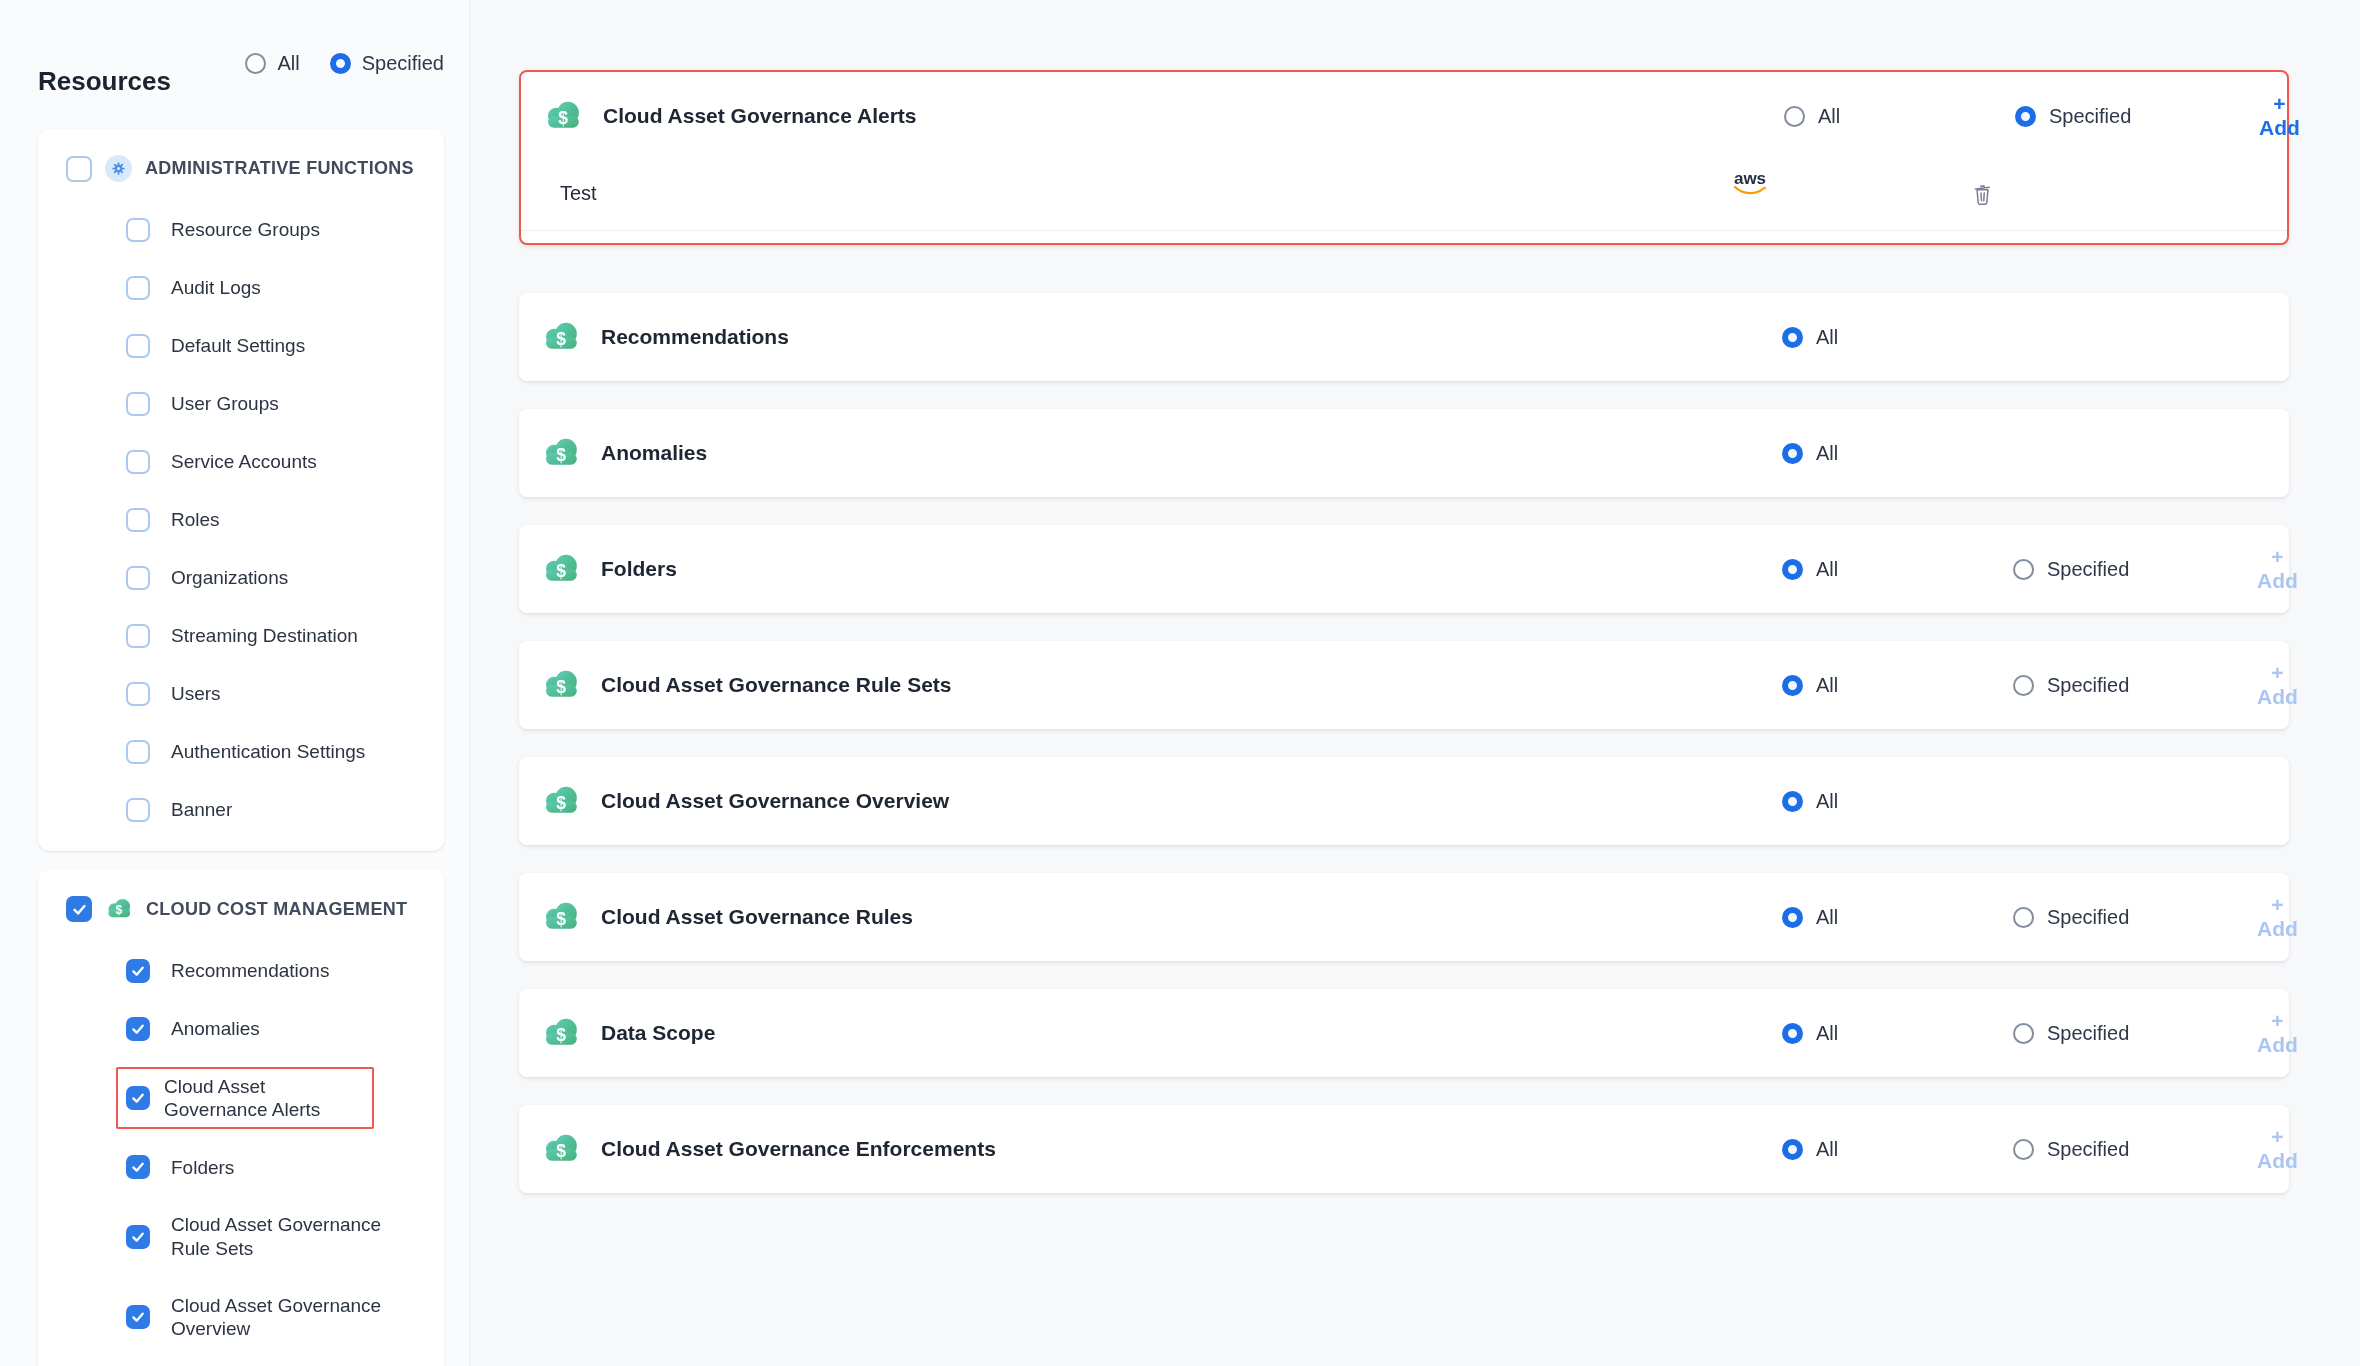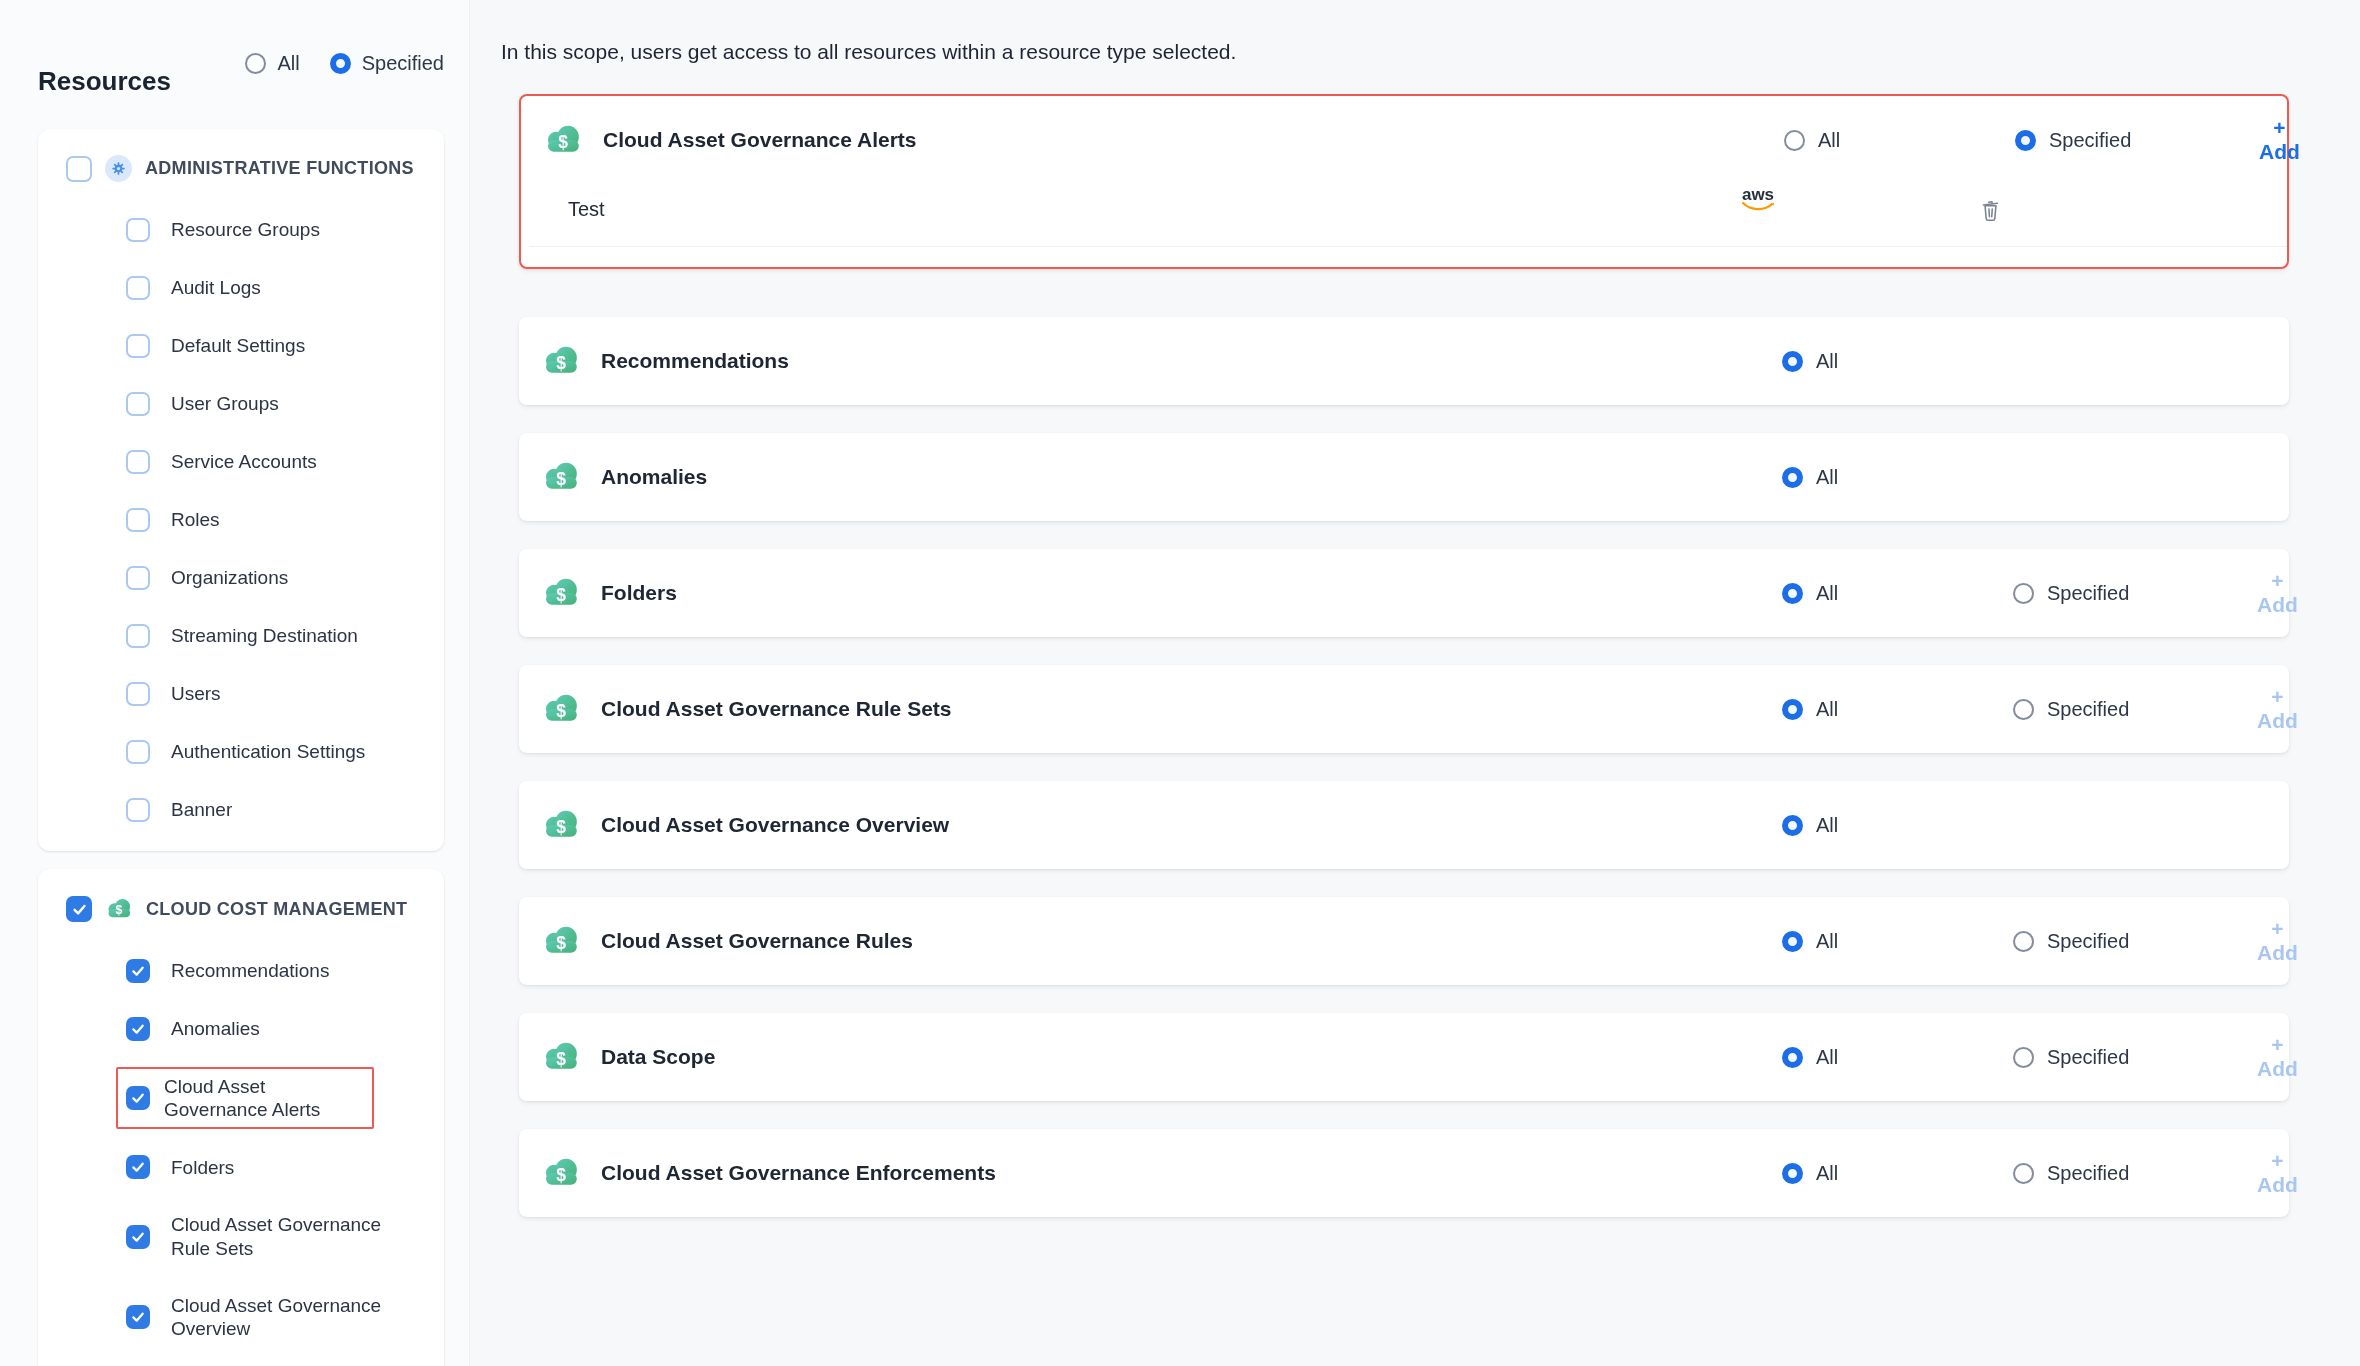--- a/index.html
+++ b/index.html
@@ -51,21 +51,21 @@
   .card-title { font-size:21px; font-weight:700; color:#20273
 4; color:#202734; }
   .ctrl { position:absolute; top:0; height:88px; display:flex; align-items:center; gap:13px; cursor:pointer; }
   .c-all  { left:1263px; }
   .c-spec { left:1494px; }
   .add { position:absolute; left:1738px; top:0; height:88px; display:flex; align-items:center;
          background:none; border:none; font-family:"Liberation Sans", sans-serif;
          font-size:21px; font-weight:700; color:#1b6ee8; cursor:pointer; }
   .add.disabled { color:#a9c6f2; }
 
-  .sub-row { position:absolute; left:0; right:0; top:76px; height:75px; border-bottom:1px solid #edeff2;margin-left:8px; }
+  .sub-row { position:absolute; left:0; right:0; top:84px; height:75px; border-bottom:1px solid #edeff2; }
   .sub-name { position:absolute; left:39px; top:0; height:75px; display:flex; align-items:center;
               font-size:20px; color:#222a38; }
   .aws { position:absolute; left:1205px; top:14px; width:48px; text-align:center; }
   .aws-text { font-size:17px; font-weight:700; color:#252f3e; letter-spacing:0; line-height:1; display:block; }
   .aws-smile { display:block; margin:-2px auto 0; }
   .trash { position:absolute; left:1450px; top:0; height:75px; display:flex; align-items:center; cursor:pointer; }
 </style>
 </head>
 <body>
 
@@ -237,21 +237,20 @@
                 <polyline points="5,12.5 10,17.5 19,7" fill="none" stroke="#fff" stroke-width="3.4" stroke-linecap="round" stroke-linejoin="round"></polyline>
               </svg>
           </span>
           <span class="s-label">Cloud Asset Governance Rules</span>
         </div>
       </div>
     </div>
   </aside>
 
   <main class="main">
-    <div class="info-text">In this scope, users get access to all resources within a resource type selected.</div>
 
     <div class="cards">
 
       <div class="card first">
         <div class="card-head">
           <span class="cloud-ic">
             <svg viewBox="0 0 48 48" width="40" height="40">
               <g fill="url(#cg)">
                   <circle cx="16" cy="24" r="10"></circle>
                   <circle cx="30" cy="20" r="13"></circle>

